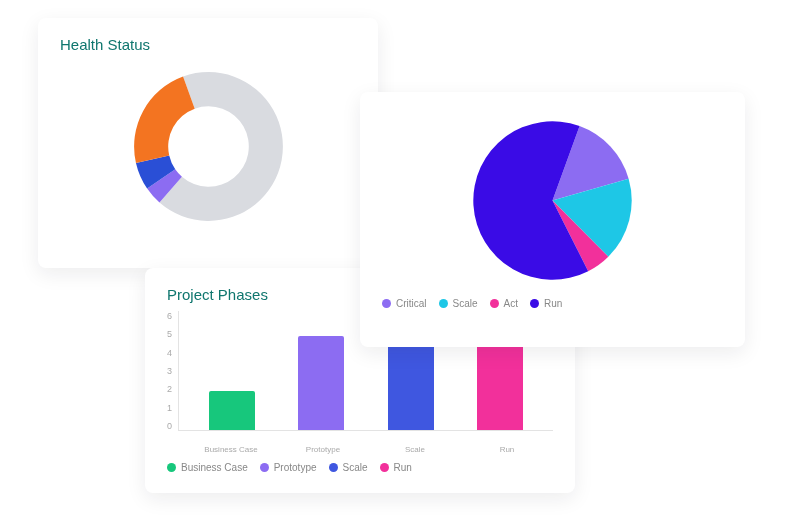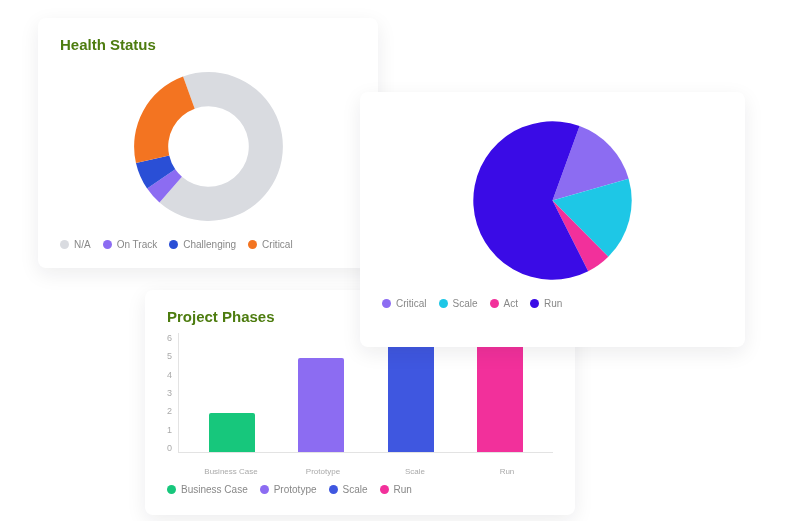--- a/index.html
+++ b/index.html
@@ -15,22 +15,22 @@
   }
   .card {
     position: absolute;
     background: #fff;
     border-radius: 8px;
     box-shadow: 0 6px 20px rgba(20,20,40,0.08);
     padding: 18px 22px 14px 22px;
   }
   .card-title {
     font-size: 15px;
-    font-weight: 700;
-    color: #4d7c0f;
+    font-weight: 400;
+    color: #0f766e;
     margin: 0 0 8px 0;
   }
   .legend {
     display: flex;
     flex-wrap: wrap;
     gap: 12px;
     font-size: 10px;
     color: #888;
     margin-top: 8px;
   }
@@ -68,21 +68,21 @@
   }
   #card-action .chart-wrap {
     display: flex;
     justify-content: center;
     align-items: center;
     height: 180px;
   }
   
   #card-phases {
     left: 145px;
-    top: 290px;
+    top: 268px;
     width: 430px;
     height: 225px;
   }
   .bar-chart {
     display: flex;
     align-items: stretch;
     height: 130px;
     margin-top: 6px;
   }
   .y-axis {
@@ -132,38 +132,20 @@
 <div id="card-health" class="card">
   <div class="card-title">Health Status</div>
   <div class="chart-wrap">
     <svg id="donut-svg" width="155" height="155" viewBox="0 0 100 100">
         <path d="M 18.382905914303333 86.11591562699476 A 48 48 0 1 0 33.5830331203679 4.8947542022763955 L 41.10747627353261 25.56799185956638 A 26 26 0 1 1 32.87407403691431 69.56278763128884 Z" fill="#d9dbe0"></path>
         <path d="M 10.394552082641823 77.118416164397 A 48 48 0 0 0 18.382905914303333 86.11591562699476 L 32.87407403691431 69.56278763128884 A 26 26 0 0 1 28.54704904476432 64.68914208904837 Z" fill="#8c6cf2"></path>
         <path d="M 3.1928309933329615 60.63432788573441 A 48 48 0 0 0 10.394552082641823 77.118416164397 L 28.54704904476432 64.68914208904837 A 26 26 0 0 1 24.64611678805535 55.760260938106136 Z" fill="#2a4fd6"></path>
         <path d="M 33.58303312036795 4.894754202276381 A 48 48 0 0 0 3.1928309933329615 60.63432788573441 L 24.64611678805535 55.760260938106136 A 26 26 0 0 1 41.10747627353264 25.567991859566373 Z" fill="#f37421"></path>
       </svg>
   </div>
-  <div class="legend" id="legend-health">
-      <div class="legend-item">
-        <span class="swatch" style="background: rgb(217, 219, 224);"></span>
-        <span>N/A</span>
-      </div>
-      <div class="legend-item">
-        <span class="swatch" style="background: rgb(140, 108, 242);"></span>
-        <span>On Track</span>
-      </div>
-      <div class="legend-item">
-        <span class="swatch" style="background: rgb(42, 79, 214);"></span>
-        <span>Challenging</span>
-      </div>
-      <div class="legend-item">
-        <span class="swatch" style="background: rgb(243, 116, 33);"></span>
-        <span>Critical</span>
-      </div>
-    </div>
 </div>
 
 <div id="card-action" class="card">
   <div class="chart-wrap">
     <svg id="pie-svg" width="165" height="165" viewBox="0 0 100 100">
         <path d="M 50 50 L 96.1405614050393 36.769406920784036 A 48 48 0 0 0 66.4169668796321 4.894754202276403 Z" fill="#8c6cf2"></path>
         <path d="M 50 50 L 83.82244207825255 84.05939535375299 A 48 48 0 0 0 96.1405614050393 36.769406920784036 Z" fill="#1ec7e6"></path>
         <path d="M 50 50 L 71.64212195309268 92.84411928570202 A 48 48 0 0 0 83.82244207825255 84.05939535375299 Z" fill="#f2309b"></path>
         <path d="M 50 50 L 66.41696687963207 4.894754202276388 A 48 48 0 1 0 71.64212195309268 92.84411928570202 Z" fill="#3a0be6"></path>
       </svg>

